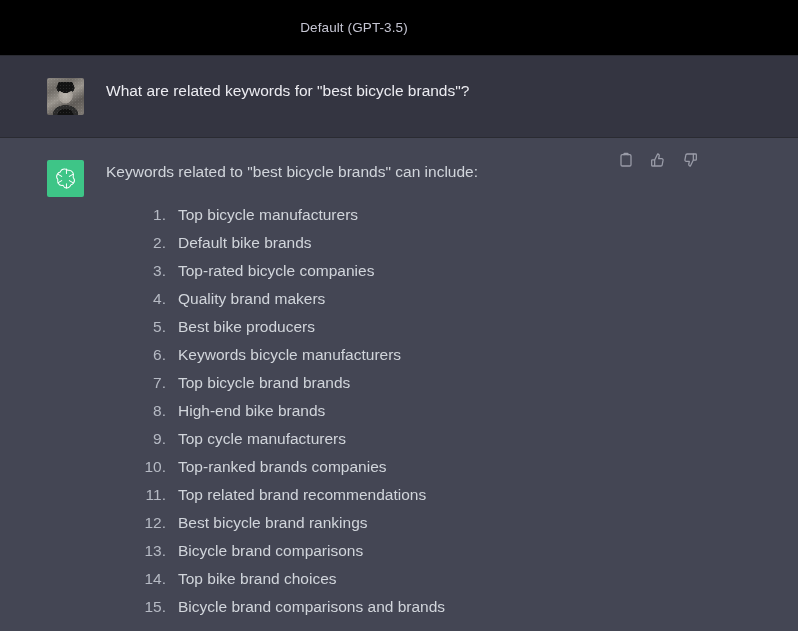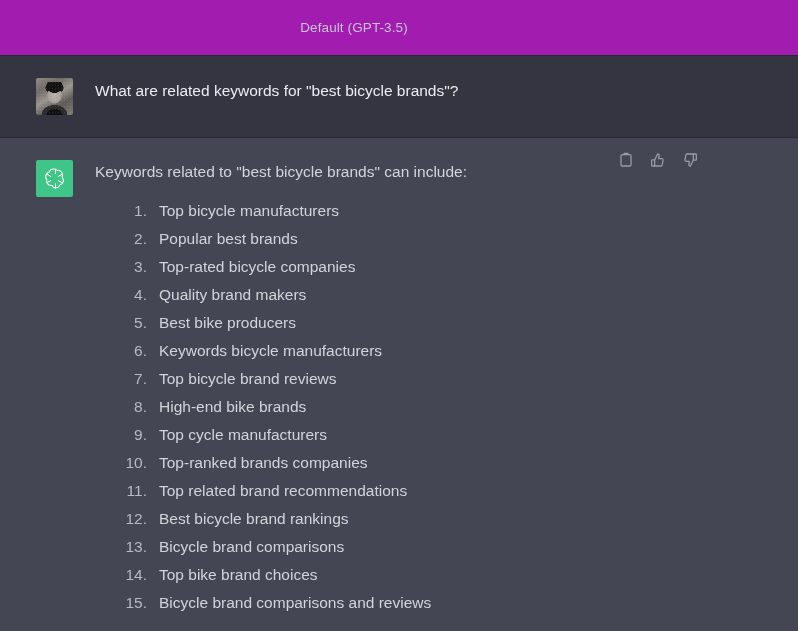--- a/index.html
+++ b/index.html
@@ -22,21 +22,21 @@
     height: 631px;
     display: flex;
     flex-direction: column;
     position: relative;
   }
 
   
   .header {
     height: 56px;
     flex: 0 0 56px;
-    background: #a21caf;
+    background: #000000;
     border-bottom: 1px solid #2a2b32;
     display: flex;
     align-items: center;
     justify-content: center;
     position: relative;
   }
   .header-title {
     font-size: 13.5px;
     line-height: 1;
     color: #c5c5d2;
@@ -63,21 +63,21 @@
     border-bottom: 1px solid #2a2b32;
   }
   .msg-row.assistant {
     background: #444654;
     flex: 1 1 auto;
   }
 
   .msg-inner {
     display: flex;
     gap: 22px;
-    padding: 22px 0 22px 36px;
+    padding: 22px 0 22px 47px;
     width: 100%;
     position: relative;
   }
   .msg-row.assistant .msg-inner { padding-top: 22px; }
 
   
   .avatar {
     width: 37px;
     height: 37px;
     flex: 0 0 37px;
@@ -143,21 +143,21 @@
   .assistant-lead {
     font-size: 15.5px;
     line-height: 1.6;
     color: #d1d5db;
     margin-bottom: 12px;
   }
 
   
   ol.kw-list {
     list-style: none;
-    margin: 8px;
+    margin: 16px;
     padding: 0;
     counter-reset: kw;
   }
   ol.kw-list li {
     counter-increment: kw;
     position: relative;
     padding-left: 56px;
     font-size: 15.5px;
     line-height: 1;
     color: #d1d5db;
@@ -228,34 +228,34 @@
             <path d="M9.1 12.2v-4.4l3.9-2.2 3.9 2.2v4.4l-3.9 2.25L9.1 12.2z" opacity="0"></path>
             <path d="M12.99 2.1v4.62M12.99 17.4v4.6M4.02 7.5l4.02 2.3M16.02 14.2l4.04 2.32M4.02 16.52l4.02-2.32M16.02 9.8l4.04-2.3"></path>
           </svg>
         </div>
 
         <div class="msg-body">
           <div class="assistant-lead">Keywords related to "best bicycle brands" can include:</div>
 
           <ol class="kw-list">
             <li>Top bicycle manufacturers</li>
-            <li>Popular best brands</li>
+            <li>Default bike brands</li>
             <li>Top-rated bicycle companies</li>
             <li>Quality brand makers</li>
             <li>Best bike producers</li>
             <li>Keywords bicycle manufacturers</li>
-            <li>Top bicycle brand reviews</li>
+            <li>Top bicycle brand brands</li>
             <li>High-end bike brands</li>
             <li>Top cycle manufacturers</li>
             <li>Top-ranked brands companies</li>
             <li>Top related brand recommendations</li>
             <li>Best bicycle brand rankings</li>
             <li>Bicycle brand comparisons</li>
             <li>Top bike brand choices</li>
-            <li>Bicycle brand comparisons and reviews</li>
+            <li>Bicycle brand comparisons and brands</li>
           </ol>
         </div>
 
         <div class="actions">
 
           <button class="action-btn">
             <svg width="16" height="16" viewBox="0 0 24 24" fill="none" stroke="currentColor" stroke-width="1.9" stroke-linecap="round" stroke-linejoin="round" aria-hidden="true">
               <rect x="4.5" y="4" width="15" height="17" rx="2"></rect>
               <path d="M9 4V2.8A.8.8 0 0 1 9.8 2h4.4a.8.8 0 0 1 .8.8V4"></path>
             </svg>

